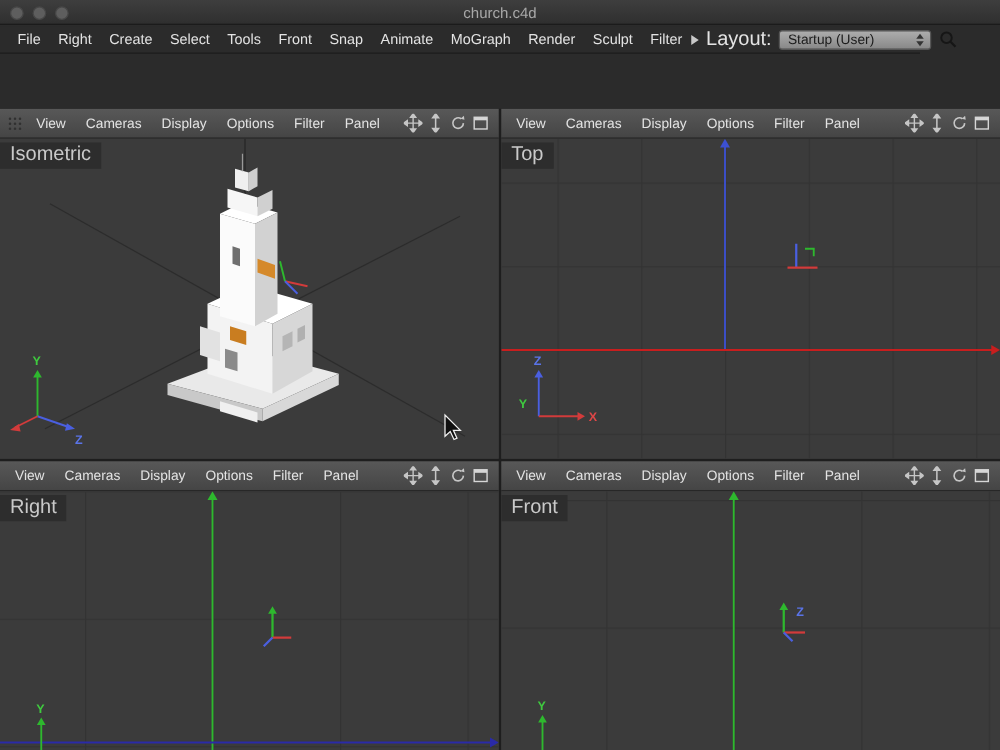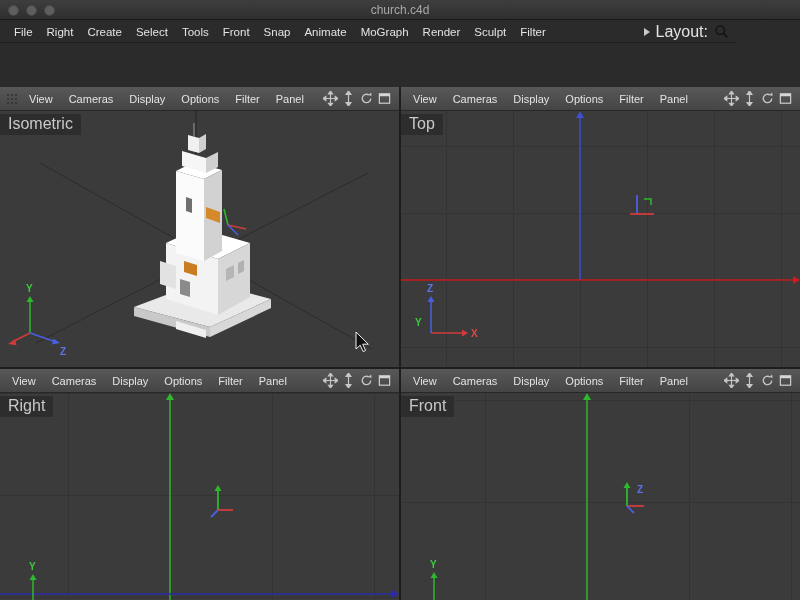--- a/index.html
+++ b/index.html
@@ -69,20 +69,27 @@
   <span class="menu-item">Front</span>
   <span class="menu-item">Snap</span>
   <span class="menu-item">Animate</span>
   <span class="menu-item">MoGraph</span>
   <span class="menu-item">Render</span>
   <span class="menu-item">Sculpt</span>
   <span class="menu-item">Filter</span>
   <div class="menubar-right">
     <span class="disclosure"></span>
     <span class="layout-label">Layout:</span>
+    <div class="layout-select">
+      <span>Startup (User)</span>
+      <span class="chevrons">
+        <span class="chev-up" style="display:block"></span>
+          <span class="chev-dn" style="display:block"></span>
+      </span>
+    </div>
     <svg width="15" height="15" viewBox="0 0 15 15">
       <circle cx="6.2" cy="6.2" r="4.2" fill="none" stroke="#161616" stroke-width="1.6"></circle>
       <line x1="9.4" y1="9.4" x2="13.4" y2="13.4" stroke="#161616" stroke-width="1.8"></line>
     </svg>
   </div>
 </div>
 
 <div class="viewports">
 
   <div class="viewport">

